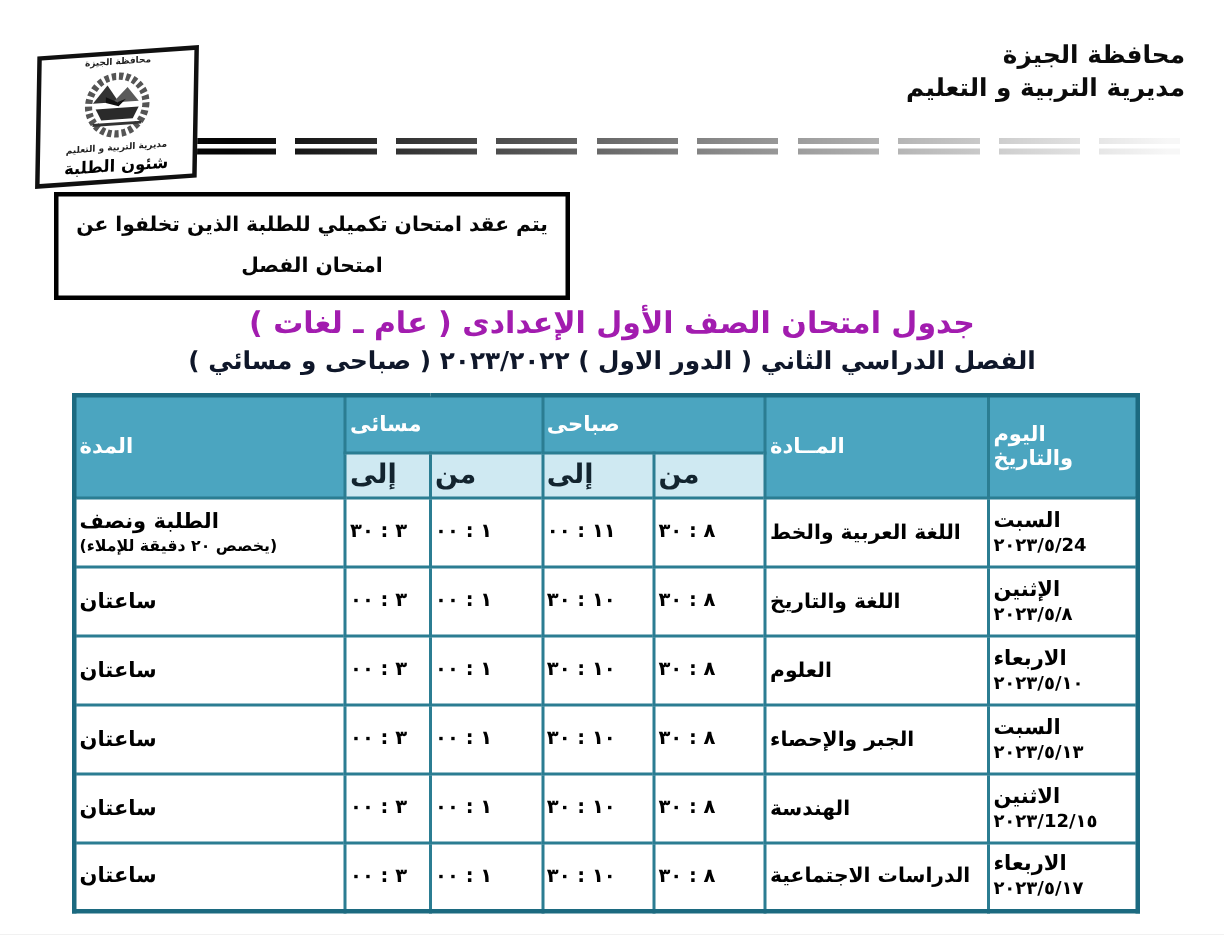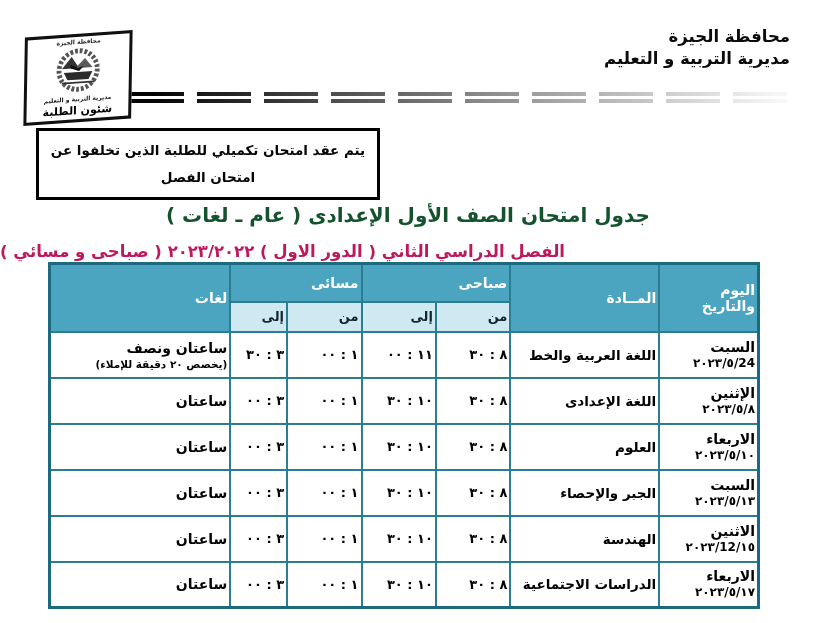--- a/index.html
+++ b/index.html
@@ -26,32 +26,32 @@
   .stamp .foot{font-size:11px;font-weight:800;direction:rtl;color:#000;line-height:12px;}
 
   
   .notice{position:absolute;left:36px;top:128px;width:344px;height:72px;box-sizing:border-box;
           border:3.5px solid #000;background:#fff;direction:rtl;text-align:center;
           display:flex;flex-direction:column;justify-content:center;
           font-weight:700;font-size:13.5px;line-height:27px;color:#050505;}
 
   
   .title1{position:absolute;top:203px;left:0;width:100%;text-align:center;direction:rtl;
-          font-size:20px;font-weight:800;color:#14532d;}
-  .title2{position:absolute;top:242px;left:0;width:100%;text-align:left;direction:rtl;
-          font-size:16.5px;font-weight:800;color:#be185d;}
+          font-size:20px;font-weight:800;color:#a21caf;}
+  .title2{position:absolute;top:231px;left:0;width:100%;text-align:center;direction:rtl;
+          font-size:16.5px;font-weight:800;color:#0f172a;}
 
   
   table.sched{position:absolute;left:48px;top:262px;width:712px;direction:rtl;
           border-collapse:collapse;table-layout:fixed;border:3px solid #1C6A80;background:#fff;}
-  .sched th,.sched td{border:2px solid #2B7D92;text-align:right;vertical-align:middle;padding:0 2px;}
+  .sched th,.sched td{border:2px solid #2B7D92;text-align:left;vertical-align:middle;padding:0 2px;}
   .sched thead tr.h1{height:38px;}
   .sched thead tr.h2{height:30px;}
   .sched thead th{background:#4BA5C0;color:#ffffff;font-size:14px;font-weight:800;}
-  .sched thead tr.h2 th{background:#CFE9F2;color:#13242F;font-size:13px;font-weight:800;}
+  .sched thead tr.h2 th{background:#CFE9F2;color:#13242F;font-size:18px;font-weight:800;}
   .sched tbody tr{height:46px;}
   .sched tbody td{color:#000;}
   .day-name{font-weight:800;font-size:14px;line-height:17px;}
   .date{font-weight:700;font-size:12px;line-height:15px;letter-spacing:.5px;}
   .subject{font-weight:700;font-size:13.5px;}
   td.time{font-weight:700;font-size:13px;letter-spacing:1px;}
   .dur{font-weight:700;font-size:14px;line-height:18px;}
   .dur-note{font-weight:700;font-size:10.5px;line-height:14px;}
   .hdr-2line{line-height:16px;}
 </style>
@@ -103,51 +103,51 @@
     </colgroup>
     <thead>
       <tr class="h1">
         <th rowspan="2">
           <div class="hdr-2line">اليوم</div>
           <div class="hdr-2line">والتاريخ</div>
         </th>
         <th rowspan="2">المــادة</th>
         <th colspan="2">صباحى</th>
         <th colspan="2">مسائى</th>
-        <th rowspan="2">لغات</th>
+        <th rowspan="2">المدة</th>
       </tr>
       <tr class="h2">
         <th>من</th>
         <th>إلى</th>
         <th>من</th>
         <th>إلى</th>
       </tr>
     </thead>
     <tbody>
       <tr>
         <td>
           <div class="day-name">السبت</div>
           <div class="date" dir="ltr">٢٠٢٣/٥/24</div>
         </td>
         <td class="subject">اللغة العربية والخط</td>
         <td class="time" dir="ltr">٨ : ٣٠</td>
         <td class="time" dir="ltr">١١ : ٠٠</td>
         <td class="time" dir="ltr">١ : ٠٠</td>
         <td class="time" dir="ltr">٣ : ٣٠</td>
         <td>
-          <div class="dur">ساعتان ونصف</div>
+          <div class="dur">الطلبة ونصف</div>
           <div class="dur-note">(يخصص ٢٠ دقيقة للإملاء)</div>
         </td>
       </tr>
       <tr>
         <td>
           <div class="day-name">الإثنين</div>
           <div class="date" dir="ltr">٢٠٢٣/٥/٨</div>
         </td>
-        <td class="subject">اللغة الإعدادى</td>
+        <td class="subject">اللغة والتاريخ</td>
         <td class="time" dir="ltr">٨ : ٣٠</td>
         <td class="time" dir="ltr">١٠ : ٣٠</td>
         <td class="time" dir="ltr">١ : ٠٠</td>
         <td class="time" dir="ltr">٣ : ٠٠</td>
         <td class="dur">ساعتان</td>
       </tr>
       <tr>
         <td>
           <div class="day-name">الاربعاء</div>
           <div class="date" dir="ltr">٢٠٢٣/٥/١٠</div>

